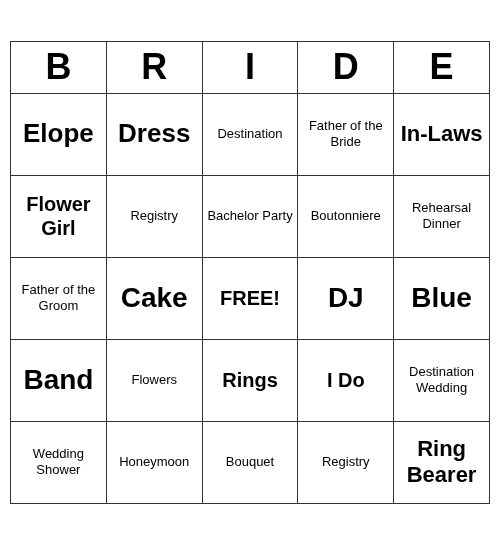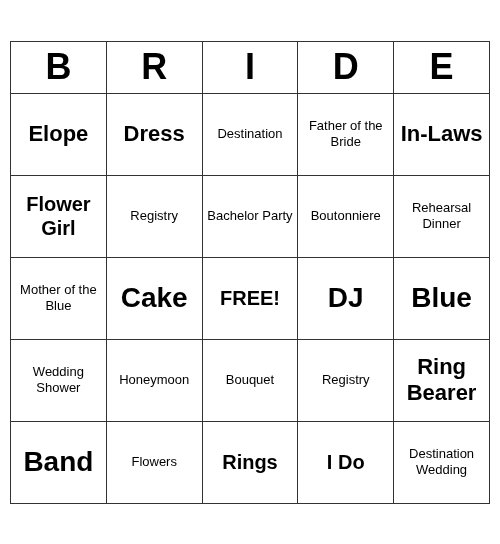--- a/index.html
+++ b/index.html
@@ -38,21 +38,21 @@
       border: 1.5px solid #333;
       text-align: center;
       vertical-align: middle;
       width: 96px;
       height: 82px;
       padding: 4px;
       line-height: 1.2;
     }
 
     .cell-large {
-      font-size: 22px;
+      font-size: 26px;
       font-weight: bold;
     }
 
     .cell-medium {
       font-size: 20px;
       font-weight: bold;
     }
 
     .cell-small {
       font-size: 13px;
@@ -91,34 +91,34 @@
         <td class="cell-in-laws">In-Laws</td>
       </tr>
       <tr>
         <td class="cell-medium">Flower Girl</td>
         <td class="cell-small">Registry</td>
         <td class="cell-small">Bachelor Party</td>
         <td class="cell-small">Boutonniere</td>
         <td class="cell-small">Rehearsal Dinner</td>
       </tr>
       <tr>
-        <td class="cell-small">Mother of the Blue</td>
+        <td class="cell-small">Father of the Groom</td>
         <td class="cell-bold-large">Cake</td>
         <td class="cell-medium">FREE!</td>
         <td class="cell-bold-large">DJ</td>
         <td class="cell-bold-large">Blue</td>
+      </tr>
+      <tr>
+        <td class="cell-bold-large">Band</td>
+        <td class="cell-small">Flowers</td>
+        <td class="cell-medium">Rings</td>
+        <td class="cell-medium">I Do</td>
+        <td class="cell-small">Destination Wedding</td>
       </tr>
       <tr>
         <td class="cell-small">Wedding Shower</td>
         <td class="cell-small">Honeymoon</td>
         <td class="cell-small">Bouquet</td>
         <td class="cell-small">Registry</td>
         <td class="cell-in-laws">Ring Bearer</td>
       </tr>
-      <tr>
-        <td class="cell-bold-large">Band</td>
-        <td class="cell-small">Flowers</td>
-        <td class="cell-medium">Rings</td>
-        <td class="cell-medium">I Do</td>
-        <td class="cell-small">Destination Wedding</td>
-      </tr>
     </tbody>
 </table>
 
 </body></html>

